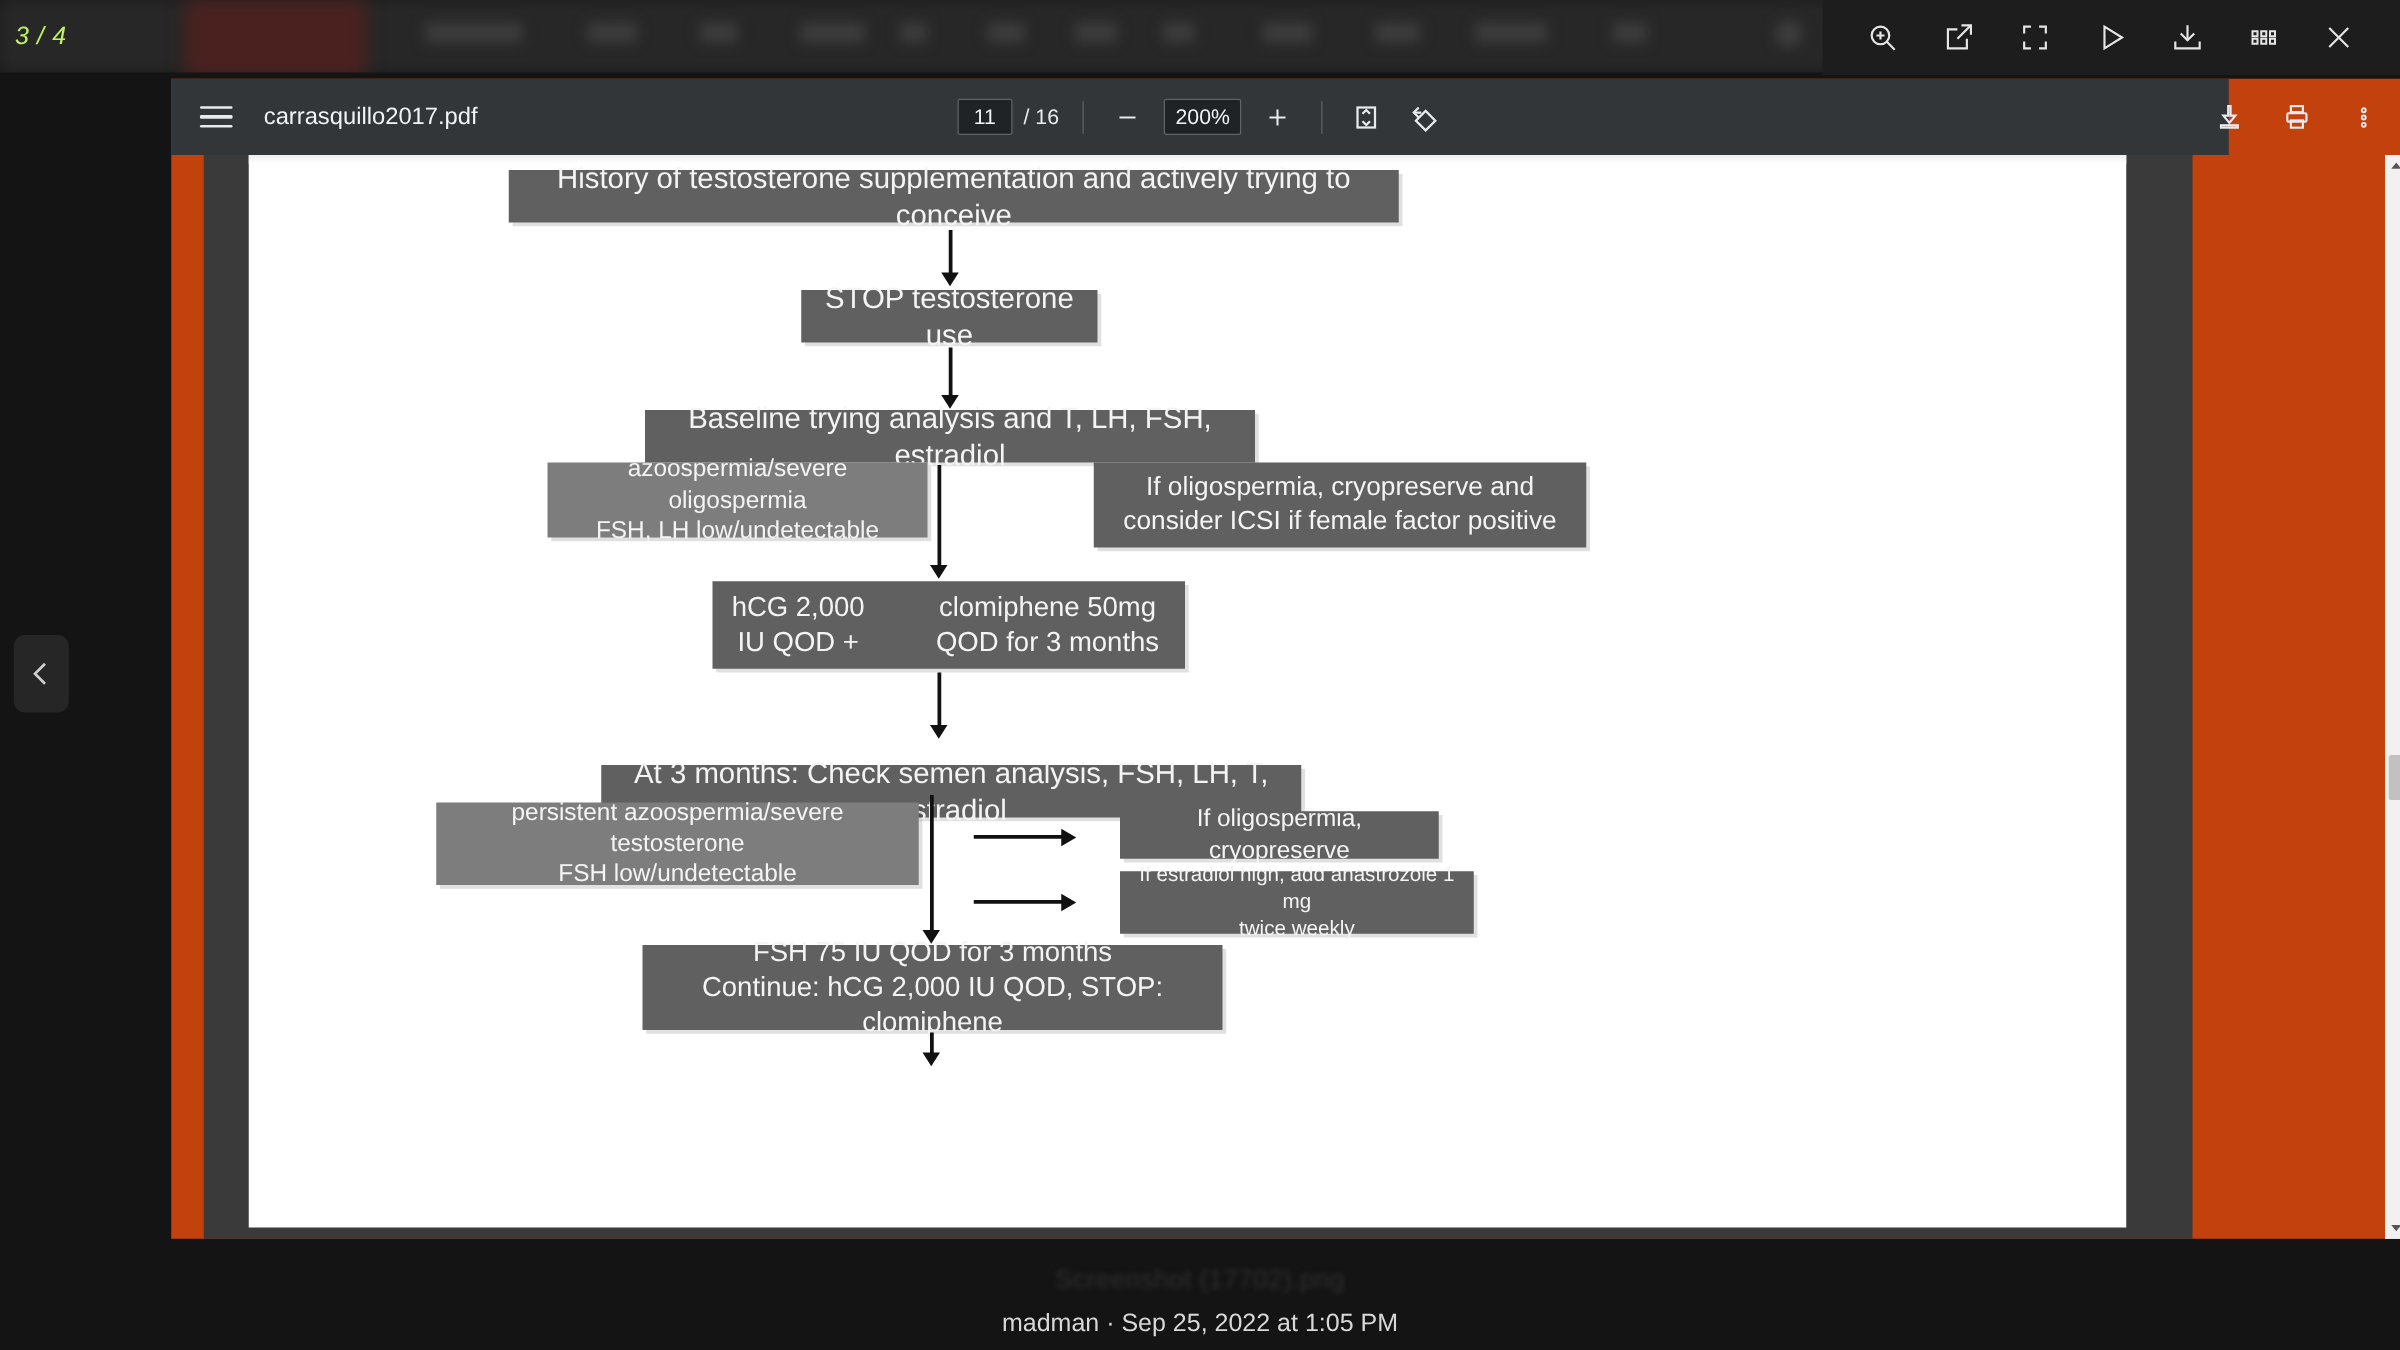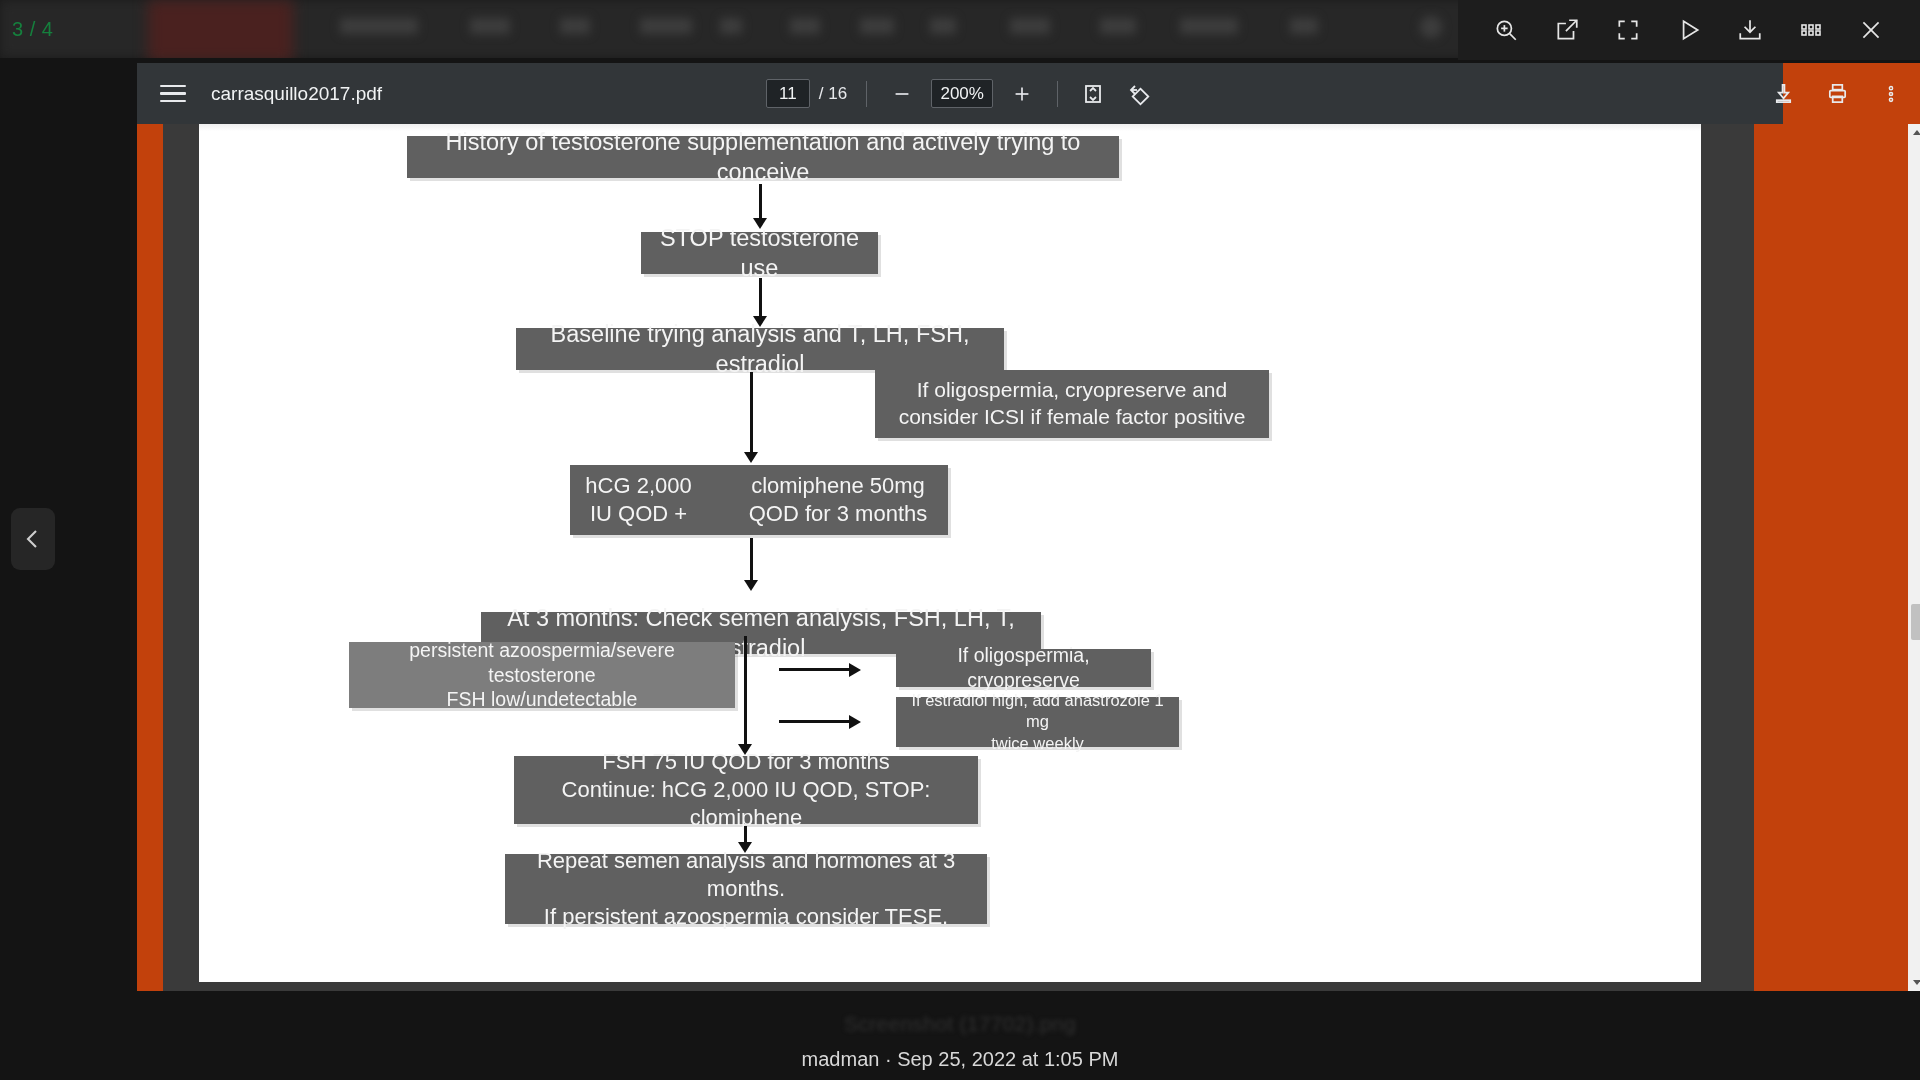--- a/index.html
+++ b/index.html
@@ -21,21 +21,21 @@
     position:absolute; left:0; top:1012px; width:1920px; text-align:center;
     color:#2f2f2f; font-size:21px; filter: blur(2.2px); letter-spacing:.3px;
   }
 
   
   .lb-top {
     position:absolute; left:0; top:0; width:1920px; height:60px;
     display:flex; align-items:center; pointer-events:none;
   }
   .lb-counter {
-    position:absolute; left:12px; top:18px; color:#15803d; font-size:20px; letter-spacing:.5px;
+    position:absolute; left:12px; top:18px; color:#bef264; font-size:20px; letter-spacing:.5px;font-style:italic;
   }
   .lb-actions {
     position:absolute; right:0; top:0; height:60px; width:462px;
     background:#1d1d1d;
     display:flex; align-items:center; justify-content:space-around; padding:0 18px;
   }
   .lb-actions .ic { width:34px; height:34px; display:flex; align-items:center; justify-content:center; cursor:pointer; }
   .lb-actions svg { stroke:#e6e6e6; fill:none; stroke-width:1.6; }
 
   .navbtn {
@@ -304,20 +304,24 @@
           <div class="arrowhead ah-down" style="left:554px; top:192px;"></div>
 
           <div class="node dark" style="left:317px; top:204px; width:488px; height:42px; font-size:23.5px;">Baseline trying analysis and T, LH, FSH, estradiol</div>
 
           <div class="arrow" style="left:695px; top:255px; width:100px; height:2.5px; transform:rotate(21deg); transform-origin:left center;"></div>
           <div class="arrowhead ah-right" style="left:789px; top:283px; transform:rotate(21deg);"></div>
 
           <div class="arrow" style="left:551px; top:248px; width:2.5px; height:82px;"></div>
           <div class="arrowhead ah-down" style="left:545px; top:328px;"></div>
 
+          <div class="node light" style="left:239px; top:246px; width:304px; height:60px; font-size:19.5px; flex-direction:column;">
+            <div>azoospermia/severe oligospermia</div>
+            <div>FSH, LH low/undetectable</div>
+          </div>
 
           <div class="node dark" style="left:676px; top:246px; width:394px; height:68px; font-size:21px; flex-direction:column;">
             <div>If oligospermia, cryopreserve and</div>
             <div>consider ICSI if female factor positive</div>
           </div>
 
           <div class="node dark" style="left:371px; top:341px; width:378px; height:70px; font-size:22px; flex-direction:row;gap:41px;">
             <div>hCG 2,000 IU QOD +</div>
             <div>clomiphene 50mg QOD for 3 months</div>
           </div>
@@ -347,24 +351,20 @@
             <div>twice weekly</div>
           </div>
 
           <div class="node dark" style="left:315px; top:632px; width:464px; height:68px; font-size:22px; flex-direction:column;">
             <div>FSH 75 IU QOD for 3 months</div>
             <div>Continue: hCG 2,000 IU QOD,  STOP: clomiphene</div>
           </div>
           <div class="arrow" style="left:545px; top:702px; width:2.5px; height:18px;"></div>
           <div class="arrowhead ah-down" style="left:539px; top:718px;"></div>
 
-          <div class="node dark" style="left:306px; top:730px; width:482px; height:70px; font-size:22px; flex-direction:column;">
-            <div>Repeat semen analysis and hormones at 3 months.</div>
-            <div>If persistent azoospermia consider TESE.</div>
-          </div>
 
         </div>
       </div>
     </div>
 
     <div class="vscroll">
       <div class="track"></div>
       <div class="up"></div>
       <div class="thumb"></div>
       <div class="down"></div>

